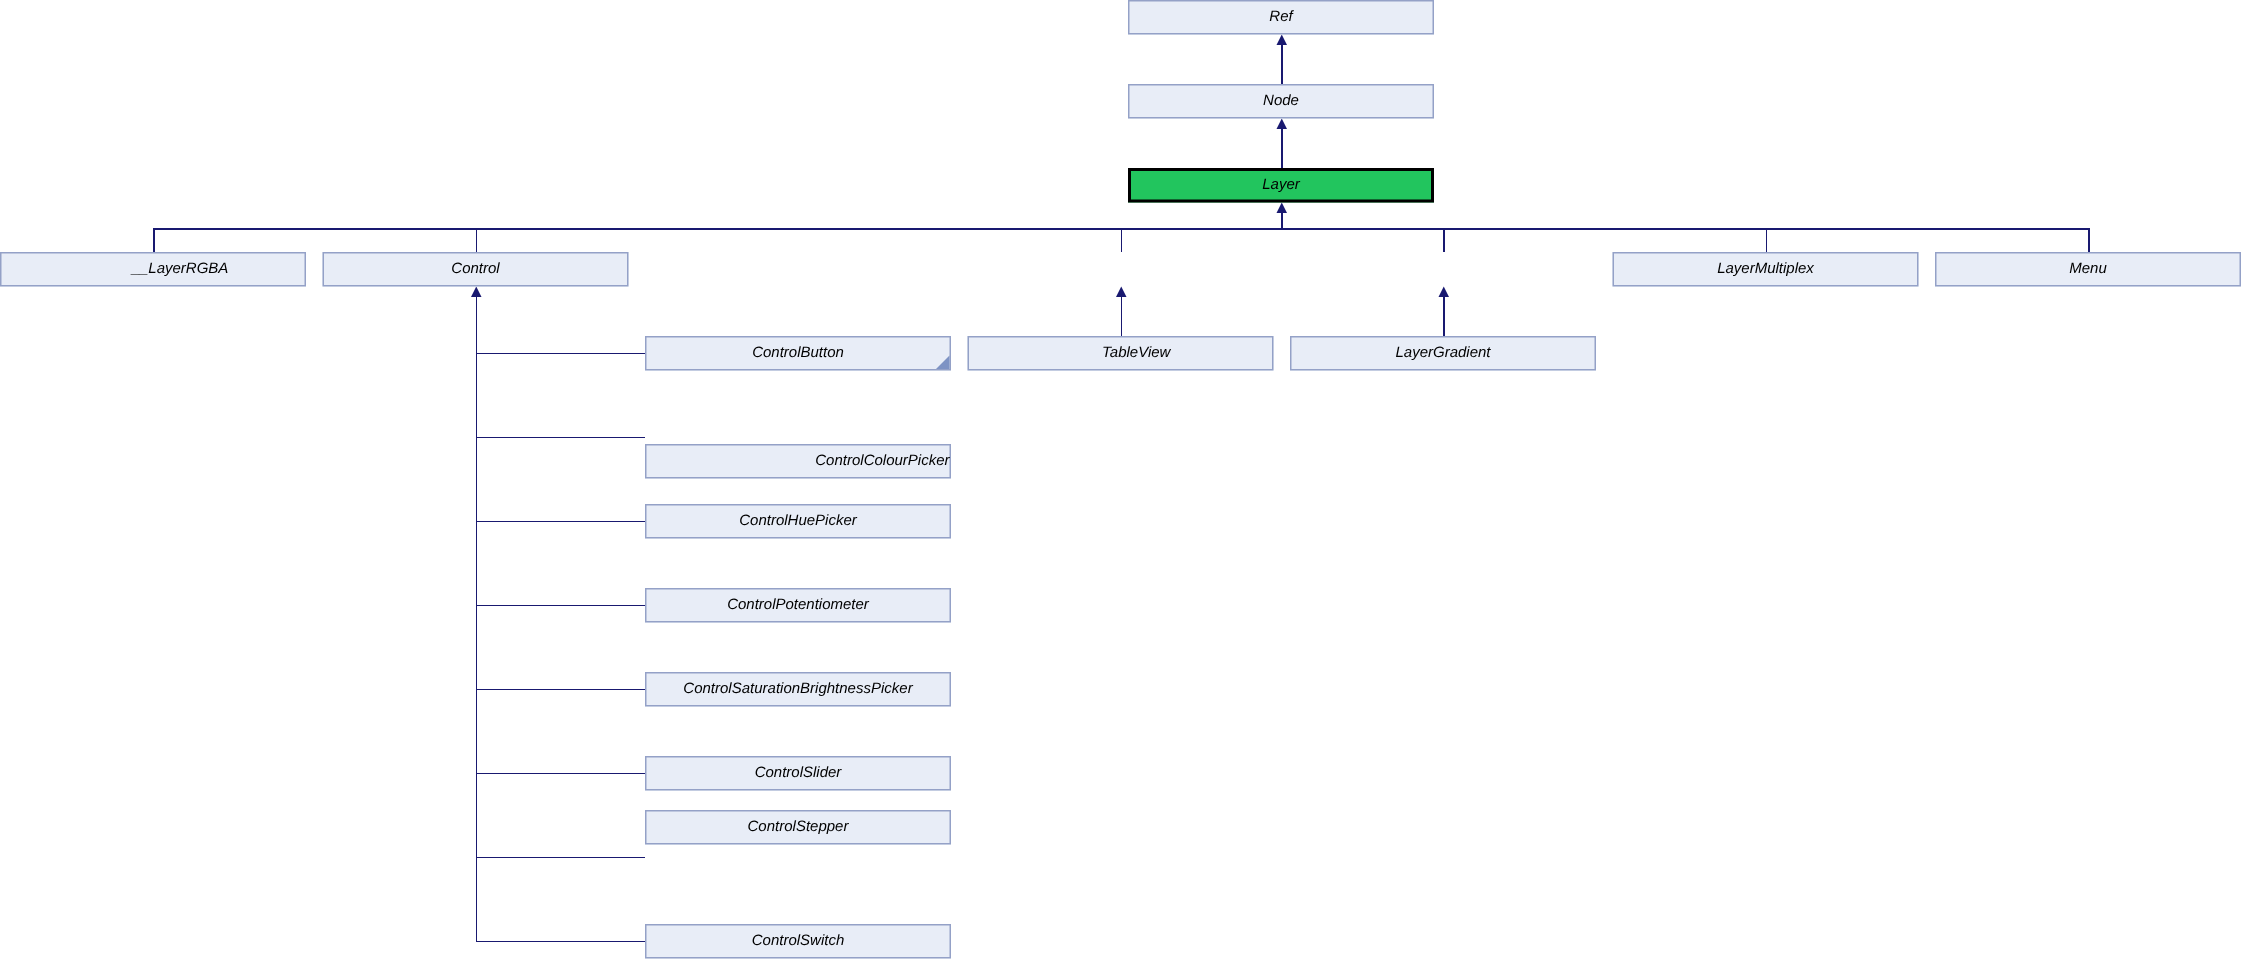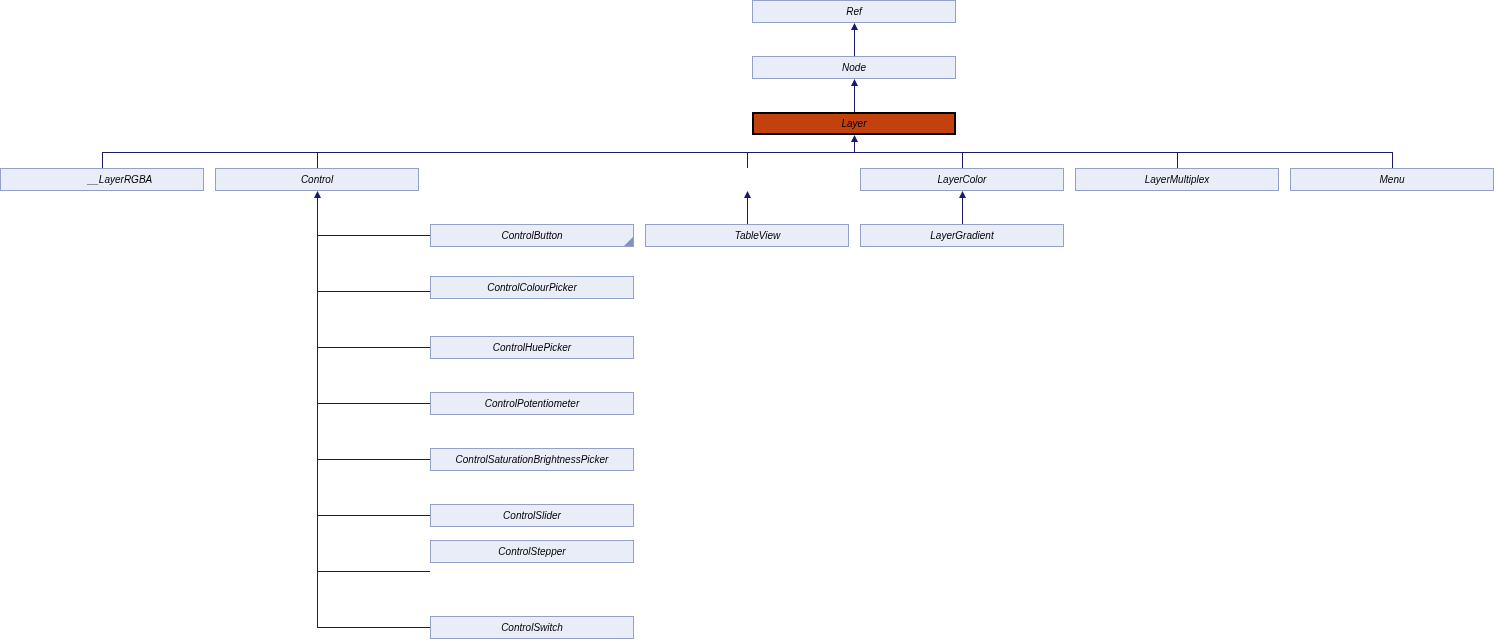--- a/index.html
+++ b/index.html
@@ -27,21 +27,21 @@
     border: 1px solid #94A1C7;
     display: flex;
     align-items: center;
     justify-content: center;
     font-size: 10px;
     color: #000000;
     cursor: pointer;
   }
   .node .lbl { white-space: nowrap; line-height: 1; }
   .node.selected {
-    background: #c2410c;
+    background: #22c55e;
     border: 2px solid #000000;
     cursor: default;
   }
   .fold {
     position: absolute;
     right: 0;
     bottom: 0;
     width: 0;
     height: 0;
     border-left: 9px solid transparent;
@@ -110,23 +110,20 @@
 
   <div class="node" style="left:0px;top:168px;padding-left:36px;">
     <span class="lbl">__LayerRGBA</span>
   </div>
 
   <div class="node" style="left:215px;top:168px;">
     <span class="lbl">Control</span>
   </div>
 
 
-  <div class="node" style="left:860px;top:168px;">
-    <span class="lbl">LayerColor</span>
-  </div>
 
   <div class="node" style="left:1075px;top:168px;">
     <span class="lbl">LayerMultiplex</span>
   </div>
 
   <div class="node" style="left:1290px;top:168px;">
     <span class="lbl">Menu</span>
   </div>
 
   <div class="node" style="left:430px;top:224px;">
@@ -135,21 +132,21 @@
   </div>
 
   <div class="node" style="left:645px;top:224px;padding-left:21px;">
     <span class="lbl">TableView</span>
   </div>
 
   <div class="node" style="left:860px;top:224px;">
     <span class="lbl">LayerGradient</span>
   </div>
 
-  <div class="node" style="left:430px;top:276px;">
+  <div class="node" style="left:430px;top:296px;justify-content:flex-end;">
     <span class="lbl">ControlColourPicker</span>
   </div>
 
   <div class="node" style="left:430px;top:392px;">
     <span class="lbl">ControlPotentiometer</span>
   </div>
 
   <div class="node" style="left:430px;top:336px;">
     <span class="lbl">ControlHuePicker</span>
   </div>

